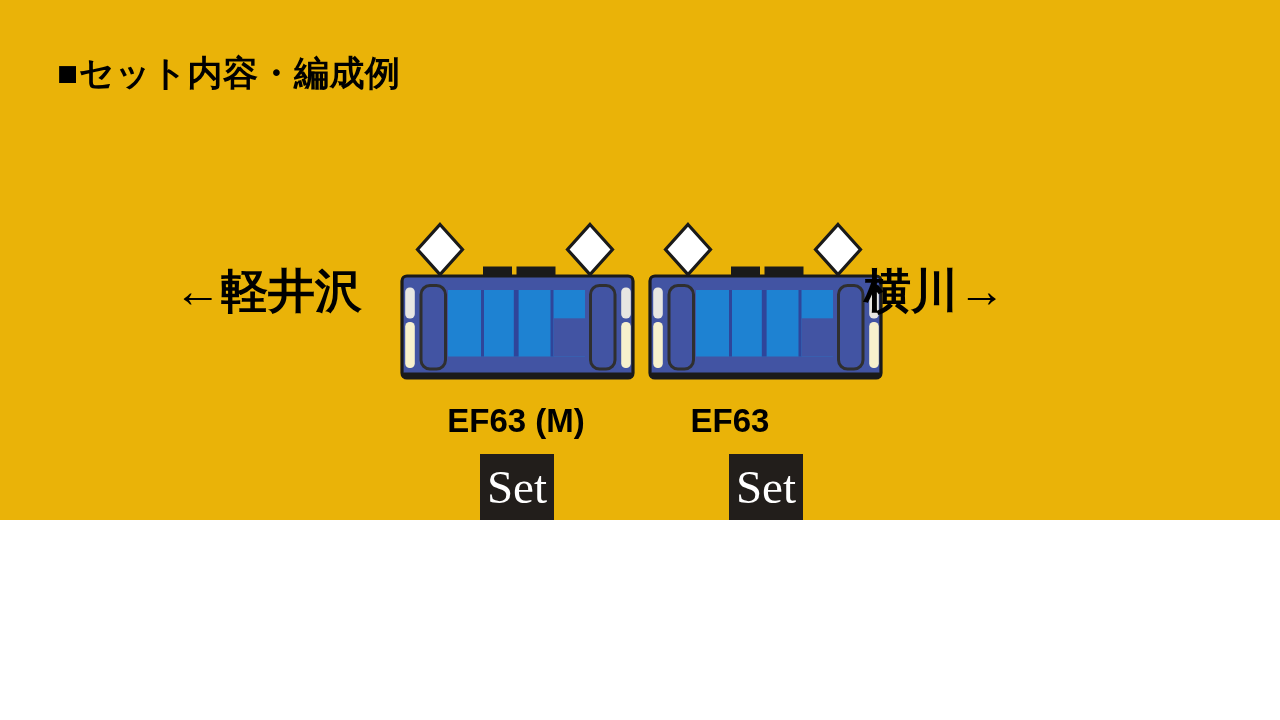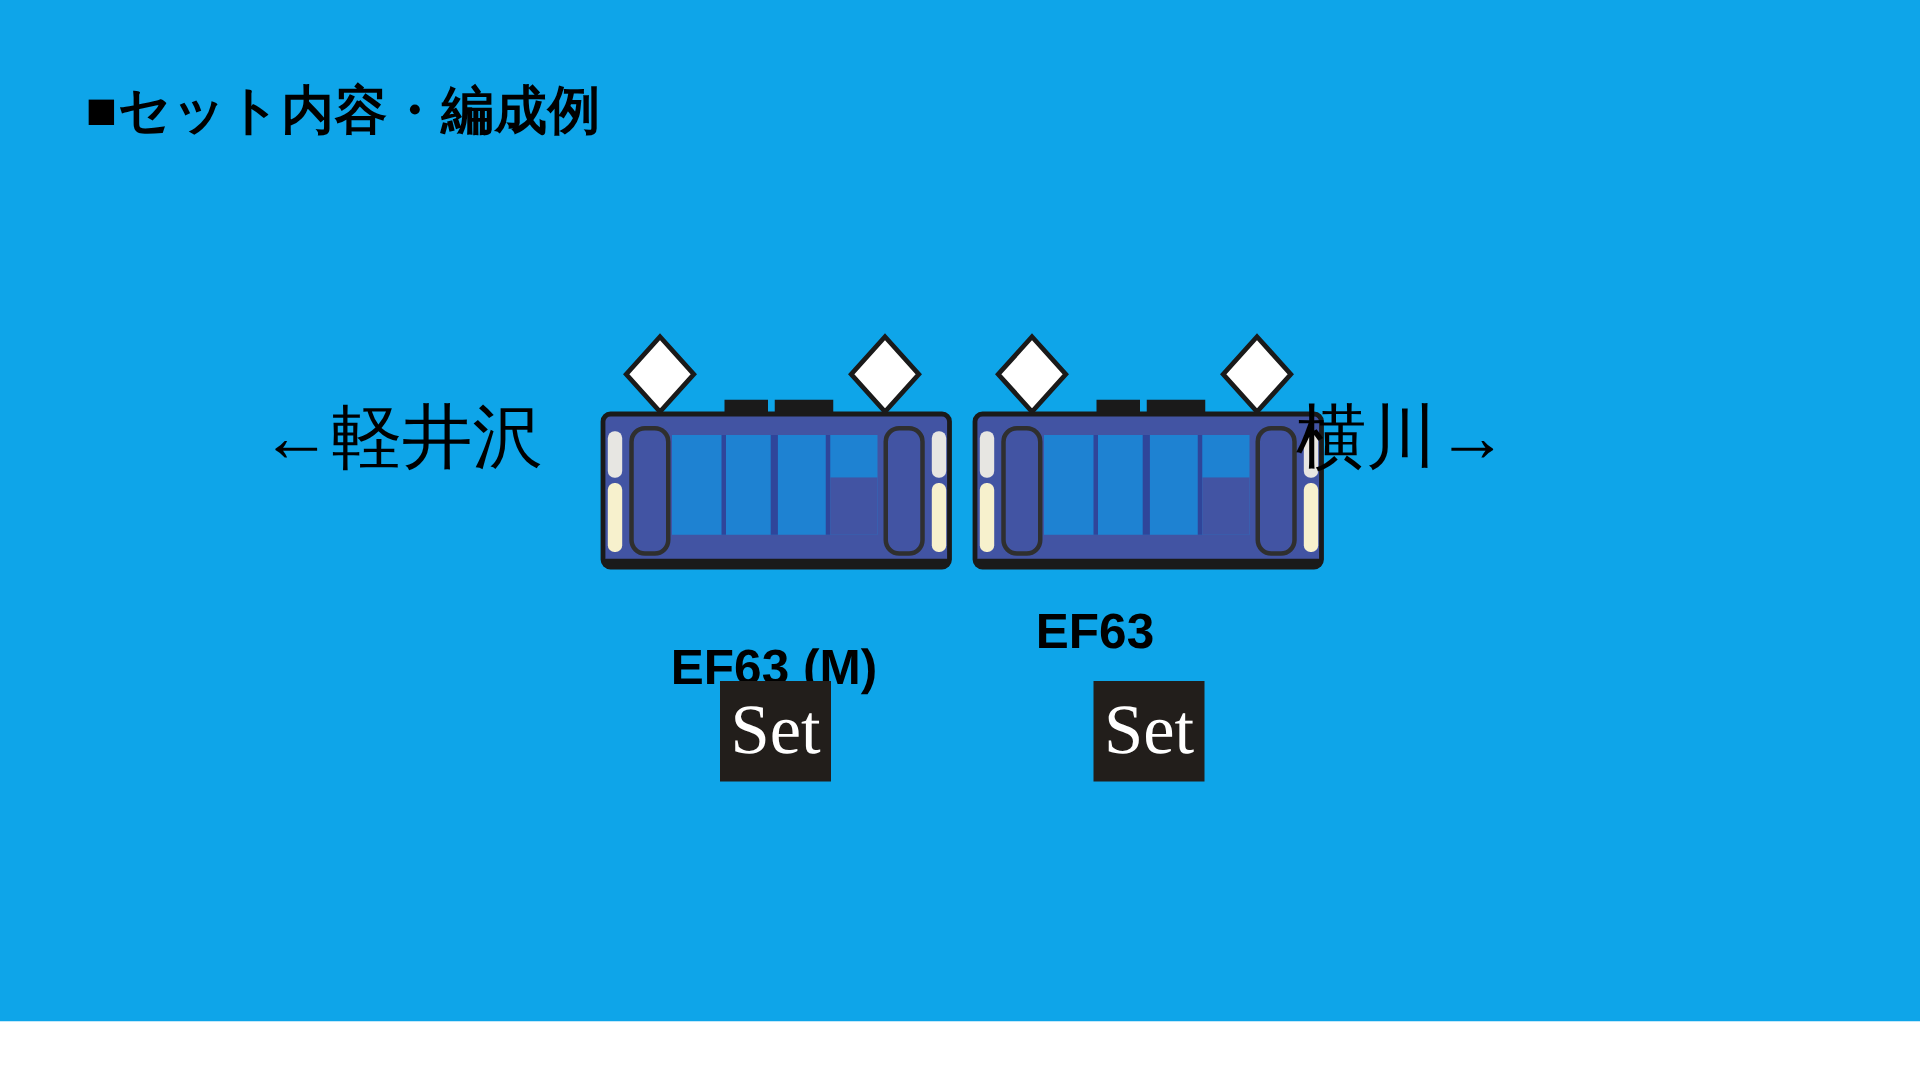--- a/index.html
+++ b/index.html
@@ -1,36 +1,36 @@
 <!DOCTYPE html>
 <html style="--text-color: #000000; --car-body: #4254a3; --car-panel: #1e82d2; --car-divider: #2f459a; --car-outline: #1a1a1a; --door-outline: #2f2f2f; --strip-top: #e7e6e2; --strip-bottom: #f7f1cd; --pantograph-fill: #ffffff; --badge-bg: #221e1b; --badge-text: #ffffff;"><head>
 <meta charset="utf-8">
 <style>
   html,body{margin:0;padding:0;background:#fff;}
   .screen{
-    position:relative;width:1280px;height:681px;background:#0ea5e9;overflow:hidden;
+    position:relative;width:1280px;height:520px;background:#eab308;overflow:hidden;
     font-family:"Liberation Sans","DejaVu Sans",sans-serif;color:var(--text-color,#000);
   }
   .page-title{
     position:absolute;left:57px;top:50px;font-size:35px;font-weight:bold;
     letter-spacing:.5px;white-space:nowrap;
   }
   .direction-label{
-    position:absolute;top:264px;font-size:47px;font-weight:normal;white-space:nowrap;line-height:1.15;
+    position:absolute;top:264px;font-size:47px;font-weight:bold;white-space:nowrap;line-height:1.15;
   }
   .direction-label.left{left:174px;}
   .direction-label.right{left:864px;}
   .car-svg{position:absolute;top:221px;width:236px;height:160px;}
   .car-svg.car1{left:400px;}
   .car-svg.car2{left:648px;}
   .car-label{
     position:absolute;top:402px;width:236px;text-align:center;
     font-size:33px;font-weight:bold;line-height:38px;white-space:nowrap;
   }
-  .car-label.car1{left:398px;margin-top:24px;}
+  .car-label.car1{left:398px;}
   .car-label.car2{left:612px;}
   .set-badge{
     position:absolute;top:454px;width:74px;height:67px;
     background:var(--badge-bg,#221e1b);color:var(--badge-text,#fff);
     font-family:"Liberation Serif","DejaVu Serif",serif;font-size:47px;
     display:flex;align-items:center;justify-content:center;line-height:1;
   }
   .set-badge.car1{left:480px;}
   .set-badge.car2{left:729px;}
   

